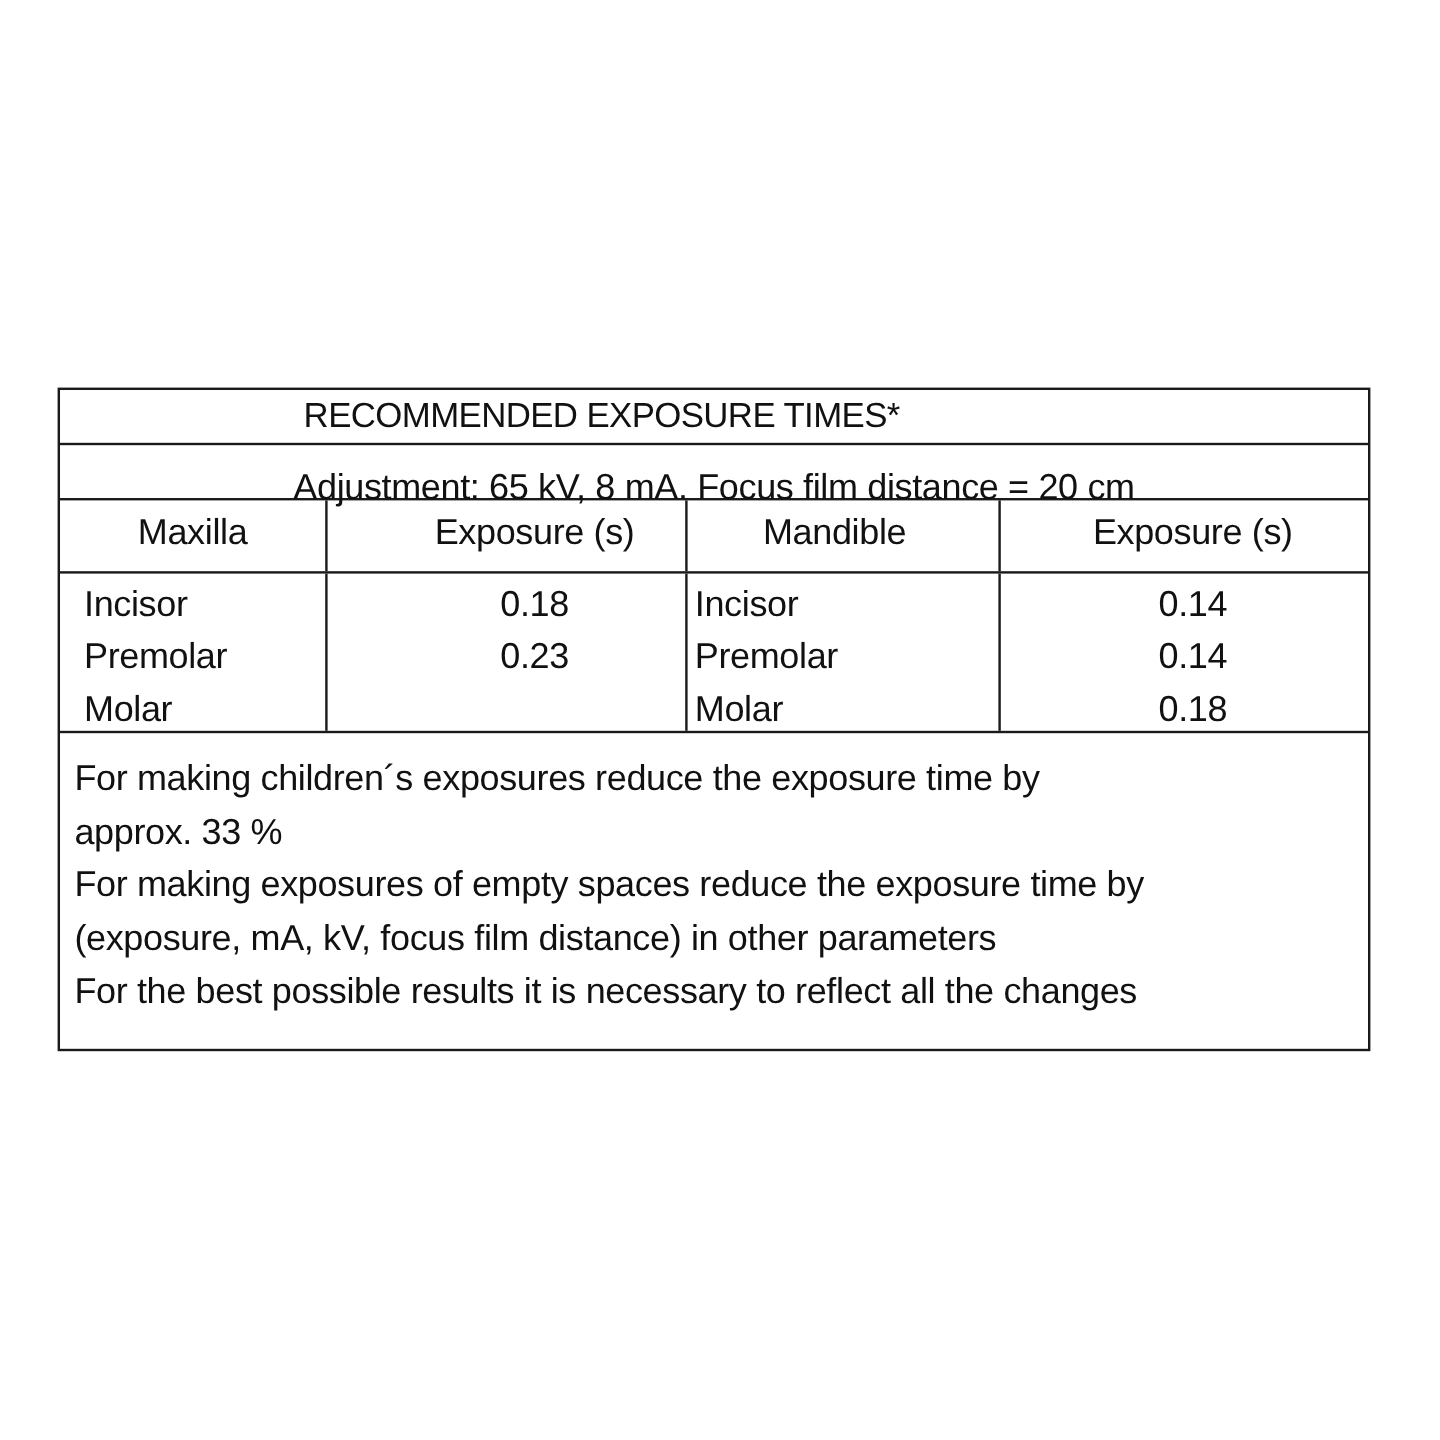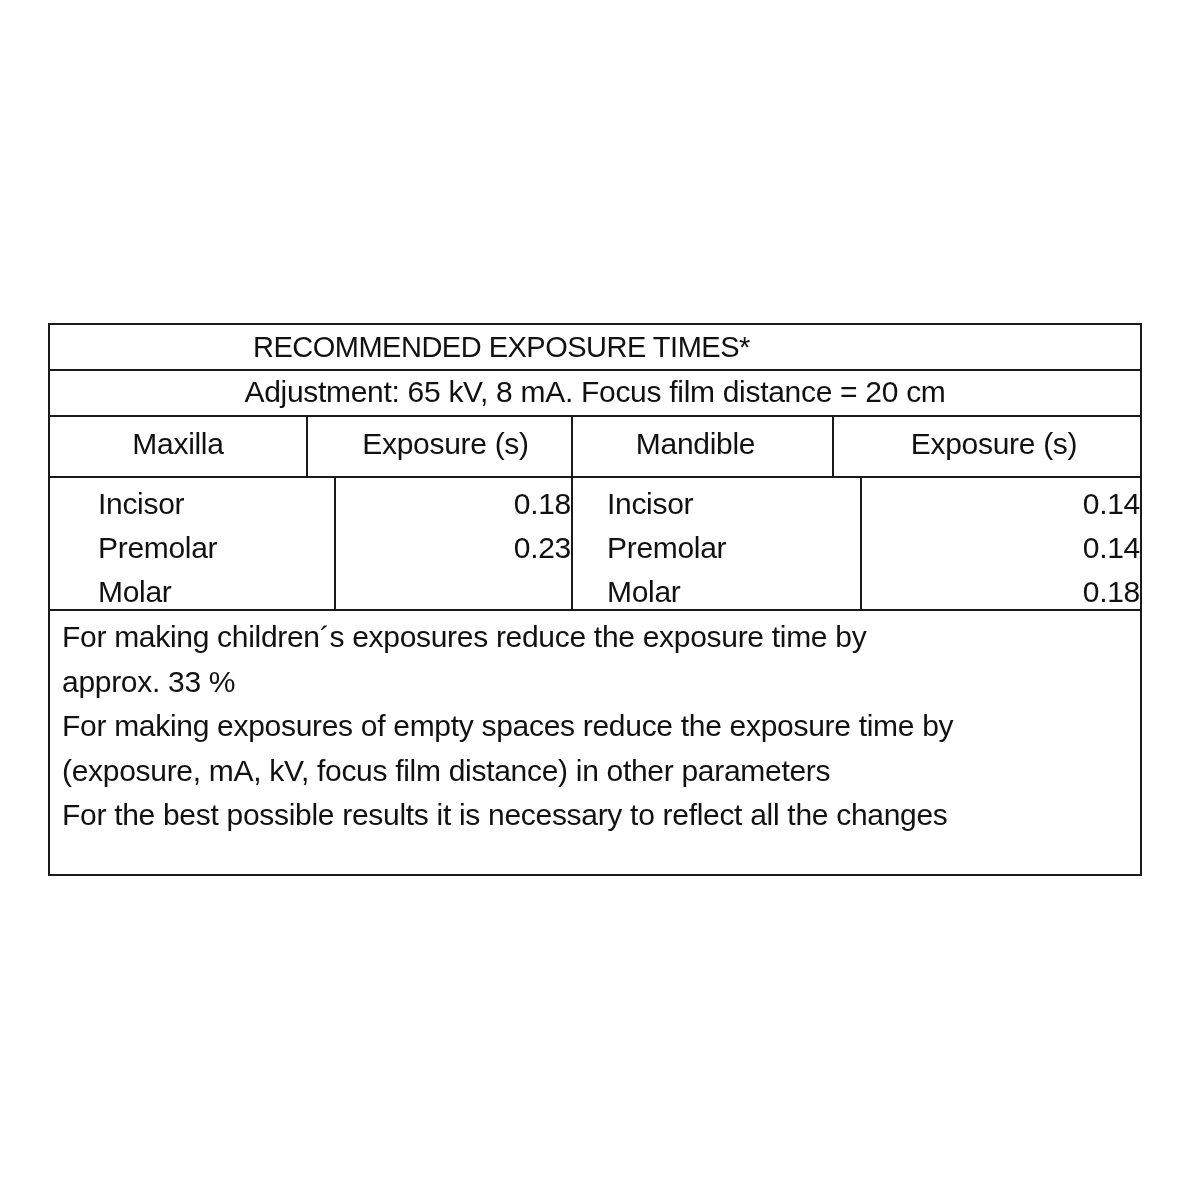--- a/index.html
+++ b/index.html
@@ -43,76 +43,75 @@
       letter-spacing: -0.5px;
       white-space: nowrap;
     }
     .adj-row {
       top: 46px;
       height: 46px;
       text-align: center;
     }
     .adj-row .adj-text {
       display: block;
-      padding-top: 4px;
+      padding-top: 19px;
       font-size: 30px;
       letter-spacing: -0.3px;
       white-space: nowrap;
     }
     .header-row {
       top: 92px;
       height: 61px;
     }
     .data-block {
       top: 153px;
       height: 133px;
     }
     .col {
       position: absolute;
       top: 0;
       height: 100%;
       box-sizing: border-box;
     }
-    .col.c1 { left: 0; width: 258px; border-right: 2px solid #1a1a1a; }
+    .col.c1 { left: 0; width: 223px; border-right: 2px solid #1a1a1a; }
     .col.c2 { left: 270px; width: 253px; border-right: 2px solid #1a1a1a; }
     .col.c3 { left: 509px; width: 275px; border-right: 2px solid #1a1a1a; }
     .col.c4 { left: 798px; width: 292px; }
     .header-row .col {
       text-align: center;
       font-size: 30px;
       padding-top: 10px;
       letter-spacing: -0.3px;
       white-space: nowrap;
     }
     .header-row .col.c4 { padding-left: 0; }
     .data-block .col {
       font-size: 30px;
       padding-top: 4px;
       line-height: 44px;
       letter-spacing: -0.3px;
     }
     .data-block .col.c1, .data-block .col.c3 {
       padding-left: 20px;
       text-align: left;
-      margin-left: 28px;
     }
     .data-block .col.c2, .data-block .col.c4 {
-      text-align: right;
+      text-align: center;
     }
     .data-block .cell {
       display: block;
       height: 44px;
       white-space: nowrap;
     }
     .notes-block {
       top: 286px;
       height: 265px;
       border-bottom: none;
       padding-left: 12px;
-      padding-top: 4px;
+      padding-top: 16px;
       overflow: visible;
     }
     .note-line {
       display: block;
       font-size: 30px;
       line-height: 44.5px;
       letter-spacing: -0.3px;
       white-space: nowrap;
     }
   </style>

